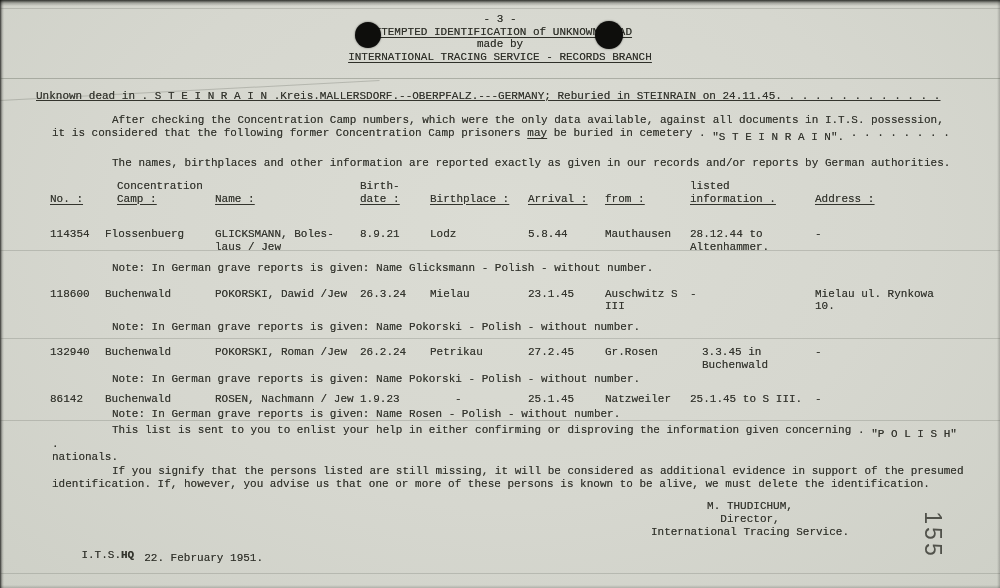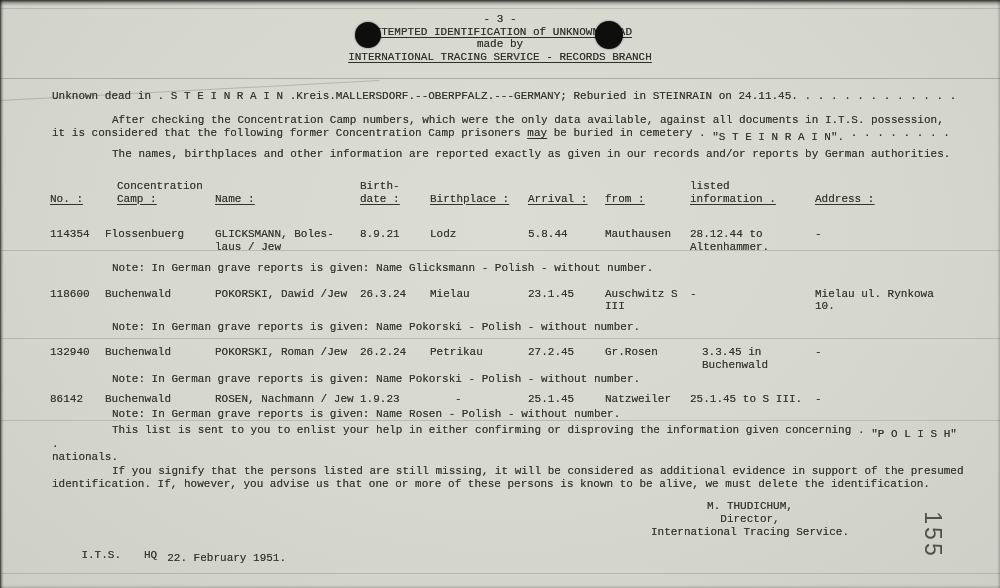--- a/index.html
+++ b/index.html
@@ -14,25 +14,25 @@
       linear-gradient(0deg, rgba(12,12,10,0.18) 0px, rgba(12,12,10,0) 3px),
       radial-gradient(ellipse at 50% 38%, #dbdcd4 0%, #d6d7cf 55%, #ced0c7 100%);
   }
   .paper *{text-shadow:0 0 0.6px rgba(45,46,40,0.6);}
   .scanline{position:absolute;left:0;right:0;height:1px;background:rgba(70,75,63,0.20);}
   .crease{position:absolute;border-top:1px solid rgba(60,65,55,0.22);}
   .hole{position:absolute;width:26px;height:26px;border-radius:50%;background:#0e0e0c;box-shadow:0 0 2px rgba(0,0,0,0.55);z-index:5;text-shadow:none;}
   .header{position:absolute;top:14px;left:0;right:0;text-align:center;font-size:11px;line-height:11.5px;color:#2e2f28;}
   .u{text-decoration:underline;text-underline-offset:2px;}
   .hdr-line{margin:0 0 1px 0;}
-  .p1{position:absolute;top:90px;left:52px;white-space:pre;font-size:11px;line-height:13px;}
+  .p1{position:absolute;top:90px;left:36px;white-space:pre;font-size:11px;line-height:13px;text-decoration:underline;}
   .p2{position:absolute;top:114px;left:52px;width:910px;font-size:11px;line-height:13px;white-space:pre-wrap;}
   .p2 .indent{display:inline-block;width:60px;}
   .dropped{position:relative;top:4px;}
-  .p3{position:absolute;top:148px;left:52px;width:910px;font-size:11px;line-height:13px;white-space:pre;}
+  .p3{position:absolute;top:157px;left:52px;width:910px;font-size:11px;line-height:13px;white-space:pre;}
   .p3 .indent{display:inline-block;width:60px;}
   table.doc{position:absolute;top:176px;left:50px;width:910px;border-collapse:collapse;table-layout:fixed;font-size:11px;line-height:12.5px;}
   table.doc th,table.doc td{vertical-align:top;text-align:left;font-weight:normal;padding:0;white-space:pre-line;overflow:visible;}
   table.doc th{padding-top:4px;padding-bottom:6px;}
   th .top{display:block;min-height:12.5px;}
   th.h-camp .top{padding-left:12px;}
   th.h-camp .main{margin-left:12px;}
   td.c-no{padding-left:5px;margin-left:32px;}
   td.c-camp{padding-left:12px;}
   td.c-bp{padding-left:12px;}
@@ -42,21 +42,21 @@
   tr.pt8 td{padding-top:8px;} tr.pt7 td{padding-top:7px;} tr.pt3 td{padding-top:3px;} tr.pt2 td{padding-top:2px;}
   tr.note-row td{padding-left:62px;white-space:pre;}
   tr.or-row td{white-space:pre;}
   .or-s1{margin-left:12px;} .or-s2{margin-left:25px;} .or-s3{margin-left:57px;}
   .closing{position:absolute;top:424px;left:52px;width:916px;font-size:11px;line-height:13.5px;}
   .closing .para1{white-space:pre-wrap;}
   .closing .para1 .indent,.closing .para2 .indent{display:inline-block;width:60px;}
   .closing .para2{white-space:pre-wrap;}
   .signature{position:absolute;top:500px;left:565px;width:370px;text-align:center;font-size:11px;line-height:13px;}
   .footer{position:absolute;top:537px;left:55px;font-size:11px;white-space:pre;}
-  .footer .hq{margin-left:23px;}
+  .footer .hq{font-weight:bold;}
   .footer .date{margin-left:10px;position:relative;top:3px;}
   .stamp{position:absolute;left:902px;top:504px;width:62px;height:62px;display:flex;align-items:center;justify-content:center;transform:rotate(90deg);font-size:23px;letter-spacing:3px;color:#51524b;font-family:"Liberation Sans",sans-serif;text-shadow:none;}
 </style>
 </head>
 <body>
 
 <div class="paper">
 
   <div class="scanline" style="top:8px;"></div>
   <div class="scanline" style="top:78px;background:rgba(70,75,63,0.30);"></div>

